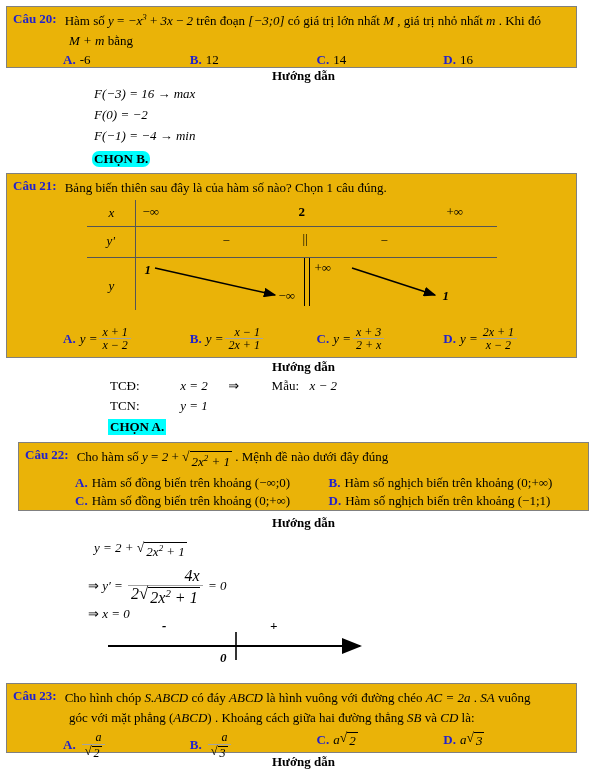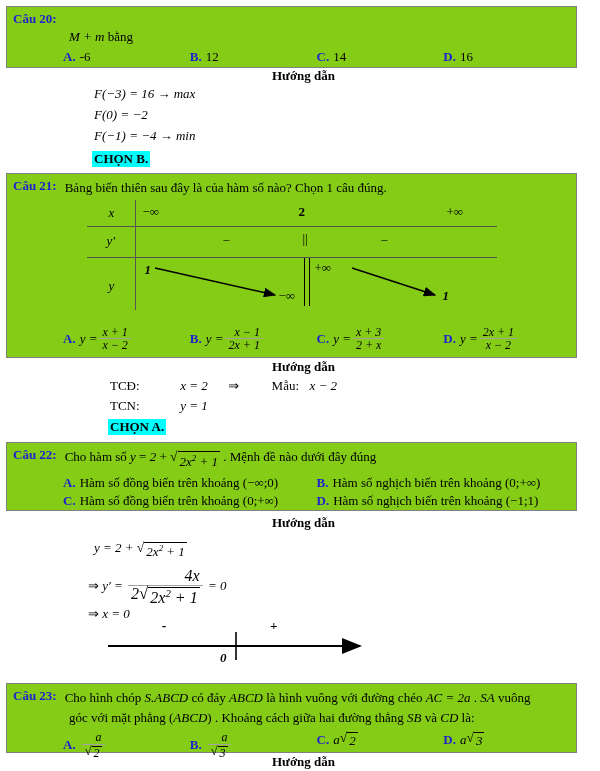--- a/index.html
+++ b/index.html
@@ -21,21 +21,21 @@
     width: 600px;
     height: 771px;
   }
   
   .qbox {
     position: absolute;
     left: 6px;
     width: 571px;
     border: 1px solid #808080;
     box-sizing: border-box;
-    background: #84cc16;
+    background: #eab308;
   }
   .qhead {
     display: flex;
     align-items: flex-start;
     padding: 4px 6px 0 6px;
   }
   .qlabel {
     color: #2222cc;
     font-weight: bold;
     white-space: nowrap;
@@ -162,20 +162,24 @@
   .signline { position: absolute; }
 </style>
 </head>
 <body>
 
 <div class="page">
 
   <div class="qbox" style="top:6px; height:62px;">
     <div class="qhead">
       <div class="qlabel">Câu 20:</div>
+      <div class="qtext">
+        Hàm số <span class="mi">y</span> = <span class="mi">−x</span><sup class="exp">3</sup> + <span class="mi">3x</span> − <span class="mi">2</span>
+        trên đoạn <span class="mi">[−3;0]</span> có giá trị lớn nhất <span class="mi">M</span> , giá trị nhỏ nhất <span class="mi">m</span> . Khi đó
+      </div>
     </div>
     <div class="qtext2">
       <span class="mi">M + m</span> bằng
     </div>
     <div class="opts" style="padding-left:56px;">
       <div class="opt w4">
         <span class="optlbl">A.</span>
         <span>-6</span>
       </div>
       <div class="opt w4">
@@ -197,21 +201,21 @@
 
   <div class="sol" style="left:94px; top:86px;">
     <span class="mi">F</span>(<span class="mi">−3</span>) = <span class="mi">16</span> → <span class="mi">max</span>
   </div>
   <div class="sol" style="left:94px; top:107px;font-family:Liberation Serif, serif;">
     <span class="mi">F</span>(<span class="mi">0</span>) = <span class="mi">−2</span>
   </div>
   <div class="sol" style="left:94px; top:128px;">
     <span class="mi">F</span>(<span class="mi">−1</span>) = <span class="mi">−4</span> → <span class="mi">min</span>
   </div>
-  <div class="chon" style="left:92px; top:151px;">CHỌN B.</div>
+  <div class="chon" style="left:92px; top:151px;border-radius:7px;">CHỌN B.</div>
 
   <div class="qbox" style="top:173px; height:185px;">
     <div class="qhead">
       <div class="qlabel">Câu 21:</div>
       <div class="qtext">Bảng biến thiên sau đây là của hàm số nào? Chọn 1 câu đúng.</div>
     </div>
 
     <div class="vartable">
 
       <div class="vt-hline" style="left:0; top:26px; width:410px;"></div>
@@ -298,21 +302,21 @@
     <span style="display:inline-block;width:4px;"></span>
     <span class="mi">x − 2</span>
   </div>
   <div class="sol roman" style="left:110px; top:398px;">
     <span>TCN:</span>
     <span style="display:inline-block;width:34px;"></span>
     <span class="mi">y = 1</span>
   </div>
   <div class="chon" style="left:108px; top:419px;">CHỌN A.</div>
 
-  <div class="qbox" style="top:442px; height:69px;">
+  <div class="qbox" style="top:442px; height:69px;margin-left:12px;">
     <div class="qhead">
       <div class="qlabel">Câu 22:</div>
       <div class="qtext">
         Cho hàm số <span class="mi">y</span> = <span class="mi">2</span> +
         <span class="sqrt">
             <span class="rad">√</span>
             <span class="rbody"><span class="mi">2x</span><sup class="exp">2</sup> + <span class="mi">1</span></span>
           </span>
         . Mệnh đề nào dưới đây đúng
       </div>

